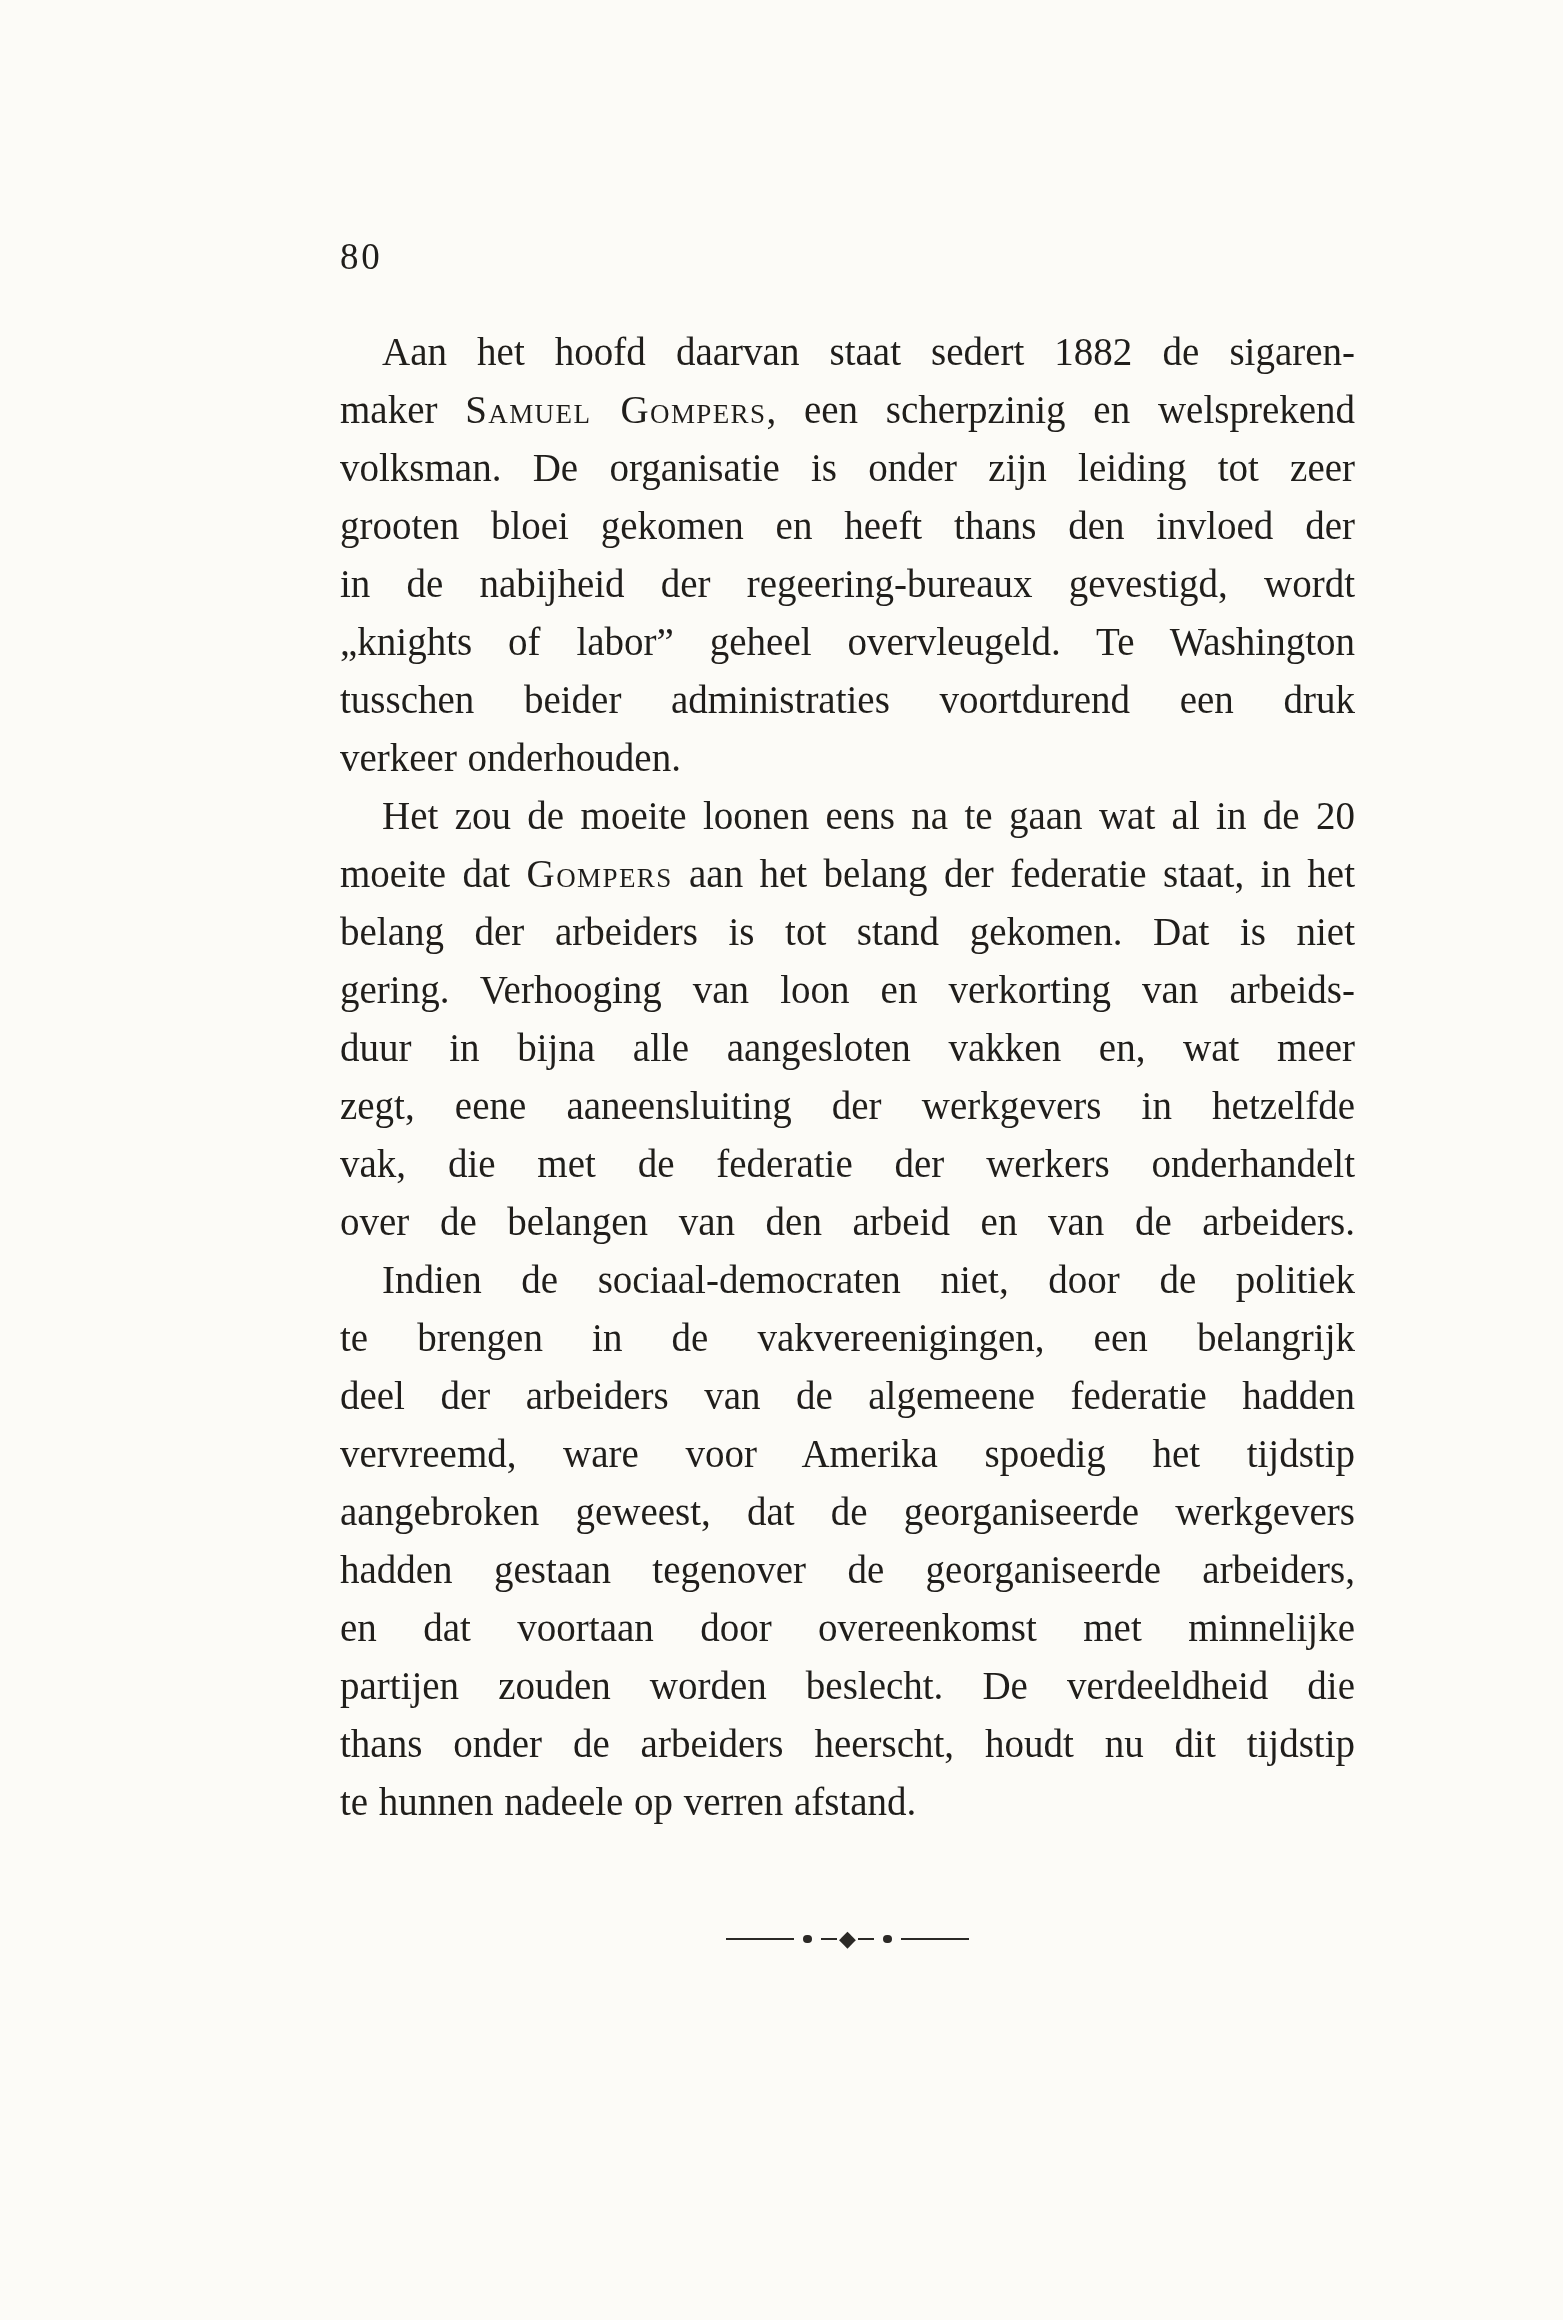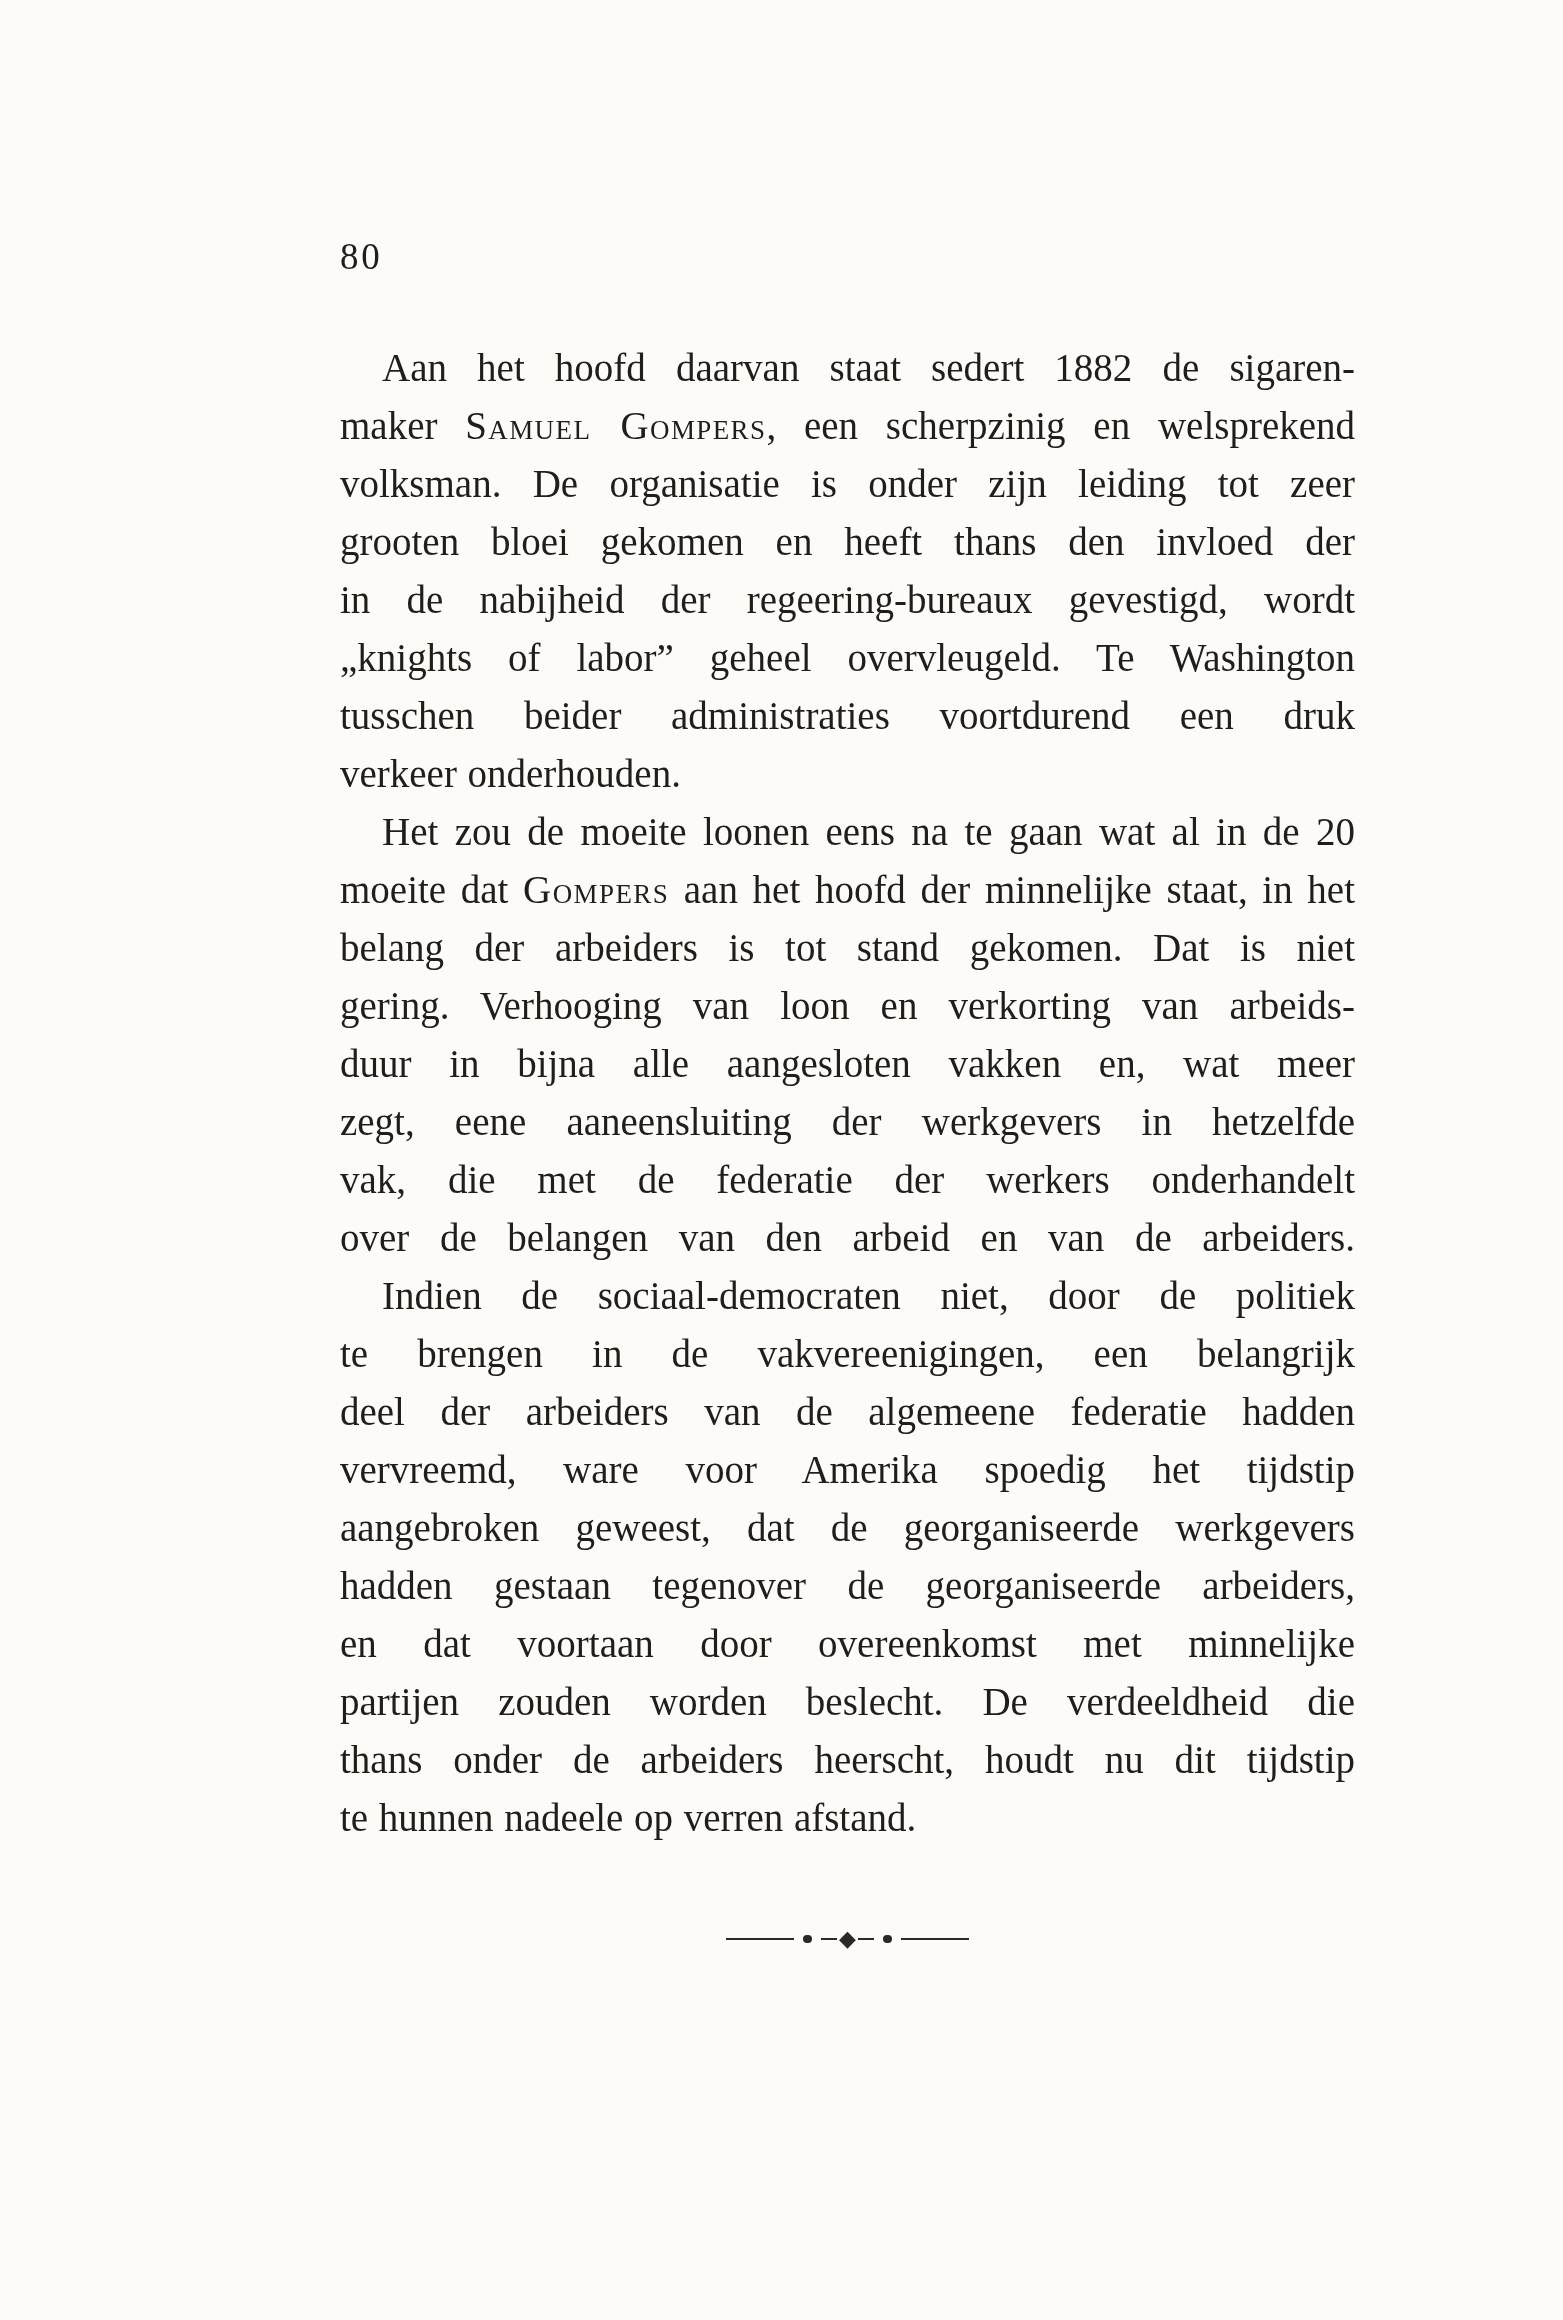--- a/index.html
+++ b/index.html
@@ -20,21 +20,21 @@
     position: absolute;
     top: 235px;
     left: 340px;
     width: 1015px;
     text-align: left;
     font-size: 37px;
     letter-spacing: 2.8px;
   }
   .text-block {
     position: absolute;
-    top: 339px;
+    top: 323px;
     left: 340px;
     width: 1015px;
     font-size: 39px;
     line-height: 58px;
   }
   .paragraph { margin: 0; }
   .line {
     text-align: justify;
     text-align-last: justify;
     word-spacing: 0.9px;
@@ -91,21 +91,21 @@
         <div class="line"><span>maker </span><span class="smallcaps">Samuel Gompers</span><span>, een scherpzinig en welsprekend</span></div>
         <div class="line">volksman. De organisatie is onder zijn leiding tot zeer</div>
         <div class="line">grooten bloei gekomen en heeft thans den invloed der</div>
         <div class="line">in de nabijheid der regeering-bureaux gevestigd, wordt</div>
         <div class="line">„knights of labor” geheel overvleugeld. Te Washington</div>
         <div class="line">tusschen beider administraties voortdurend een druk</div>
         <div class="line last">verkeer onderhouden.</div>
       </div>
       <div class="paragraph">
         <div class="line first">Het zou de moeite loonen eens na te gaan wat al in de 20</div>
-        <div class="line"><span>moeite dat </span><span class="smallcaps">Gompers</span><span> aan het hoofd der minnelijke staat, in het</span></div>
+        <div class="line"><span>moeite dat </span><span class="smallcaps">Gompers</span><span> aan het belang der federatie staat, in het</span></div>
         <div class="line">belang der arbeiders is tot stand gekomen. Dat is niet</div>
         <div class="line">gering. Verhooging van loon en verkorting van arbeids-</div>
         <div class="line">duur in bijna alle aangesloten vakken en, wat meer</div>
         <div class="line">zegt, eene aaneensluiting der werkgevers in hetzelfde</div>
         <div class="line">vak, die met de federatie der werkers onderhandelt</div>
         <div class="line">over de belangen van den arbeid en van de arbeiders.</div>
       </div>
       <div class="paragraph">
         <div class="line first">Indien de sociaal-democraten niet, door de politiek</div>
         <div class="line">te brengen in de vakvereenigingen, een belangrijk</div>

